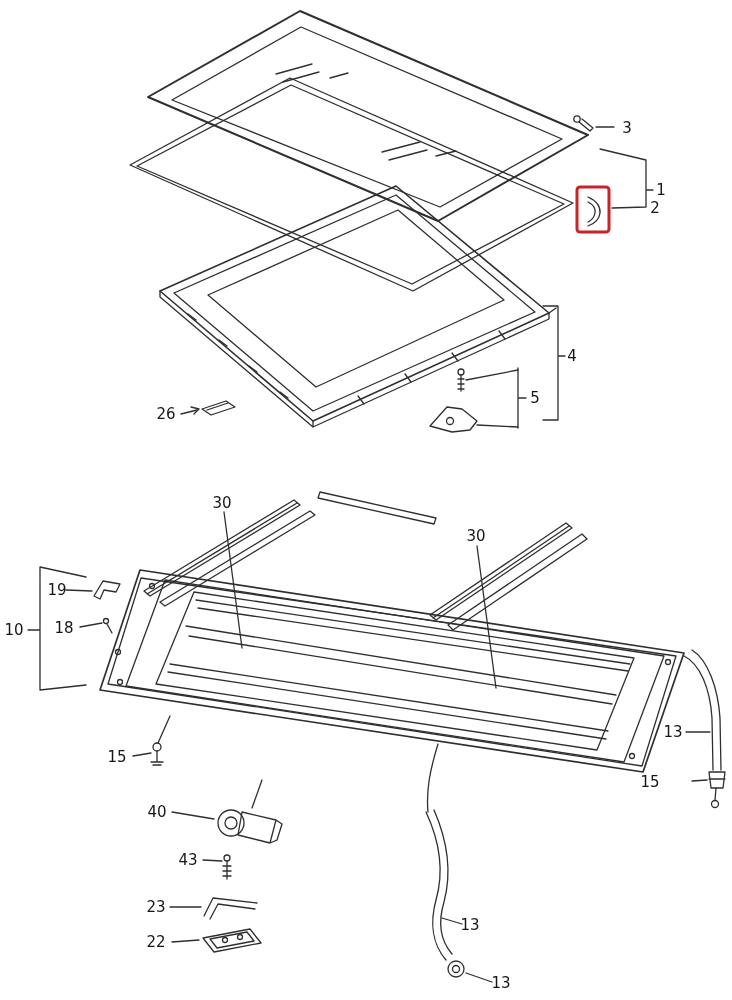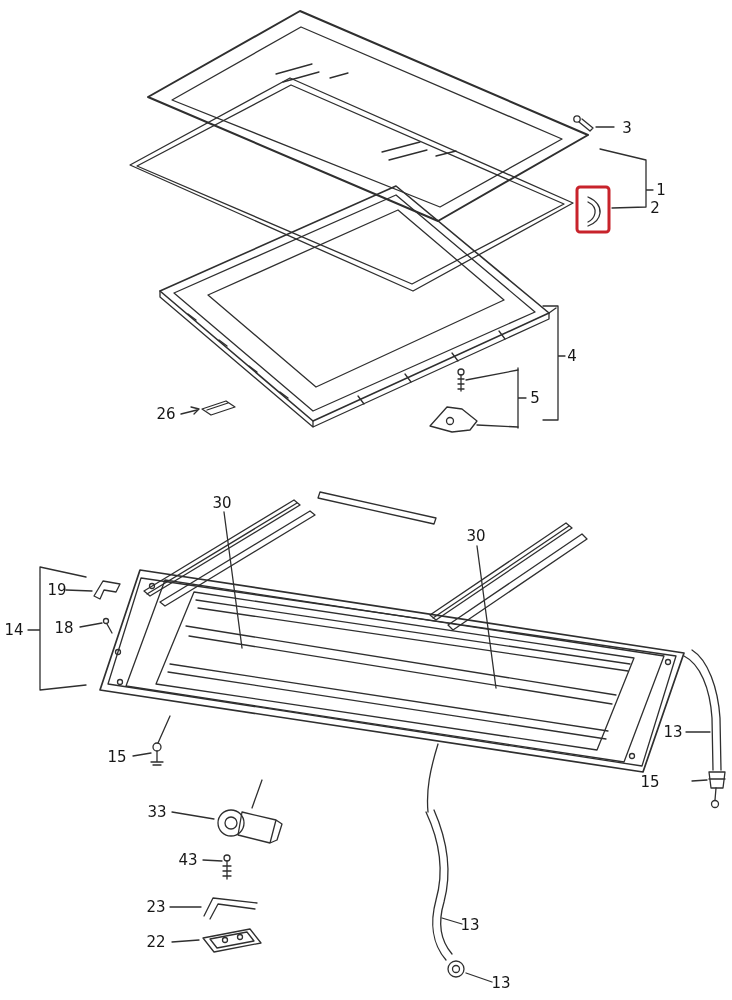--- a/index.html
+++ b/index.html
@@ -171,24 +171,24 @@
   <span class="callout" style="left:661px;top:190px">1</span>
   <span class="callout" style="left:655px;top:208px">2</span>
   <span class="callout" style="left:572px;top:356px">4</span>
   <span class="callout" style="left:535px;top:398px">5</span>
   <span class="callout" style="left:166px;top:414px">26</span>
 
   <span class="callout" style="left:222px;top:503px">30</span>
   <span class="callout" style="left:476px;top:536px">30</span>
   <span class="callout" style="left:57px;top:590px">19</span>
   <span class="callout" style="left:64px;top:628px">18</span>
-  <span class="callout" style="left:14px;top:630px">14</span>
+  <span class="callout" style="left:14px;top:630px">10</span>
   <span class="callout" style="left:117px;top:757px">15</span>
   <span class="callout" style="left:673px;top:732px">13</span>
   <span class="callout" style="left:650px;top:782px">15</span>
-  <span class="callout" style="left:157px;top:812px">33</span>
+  <span class="callout" style="left:157px;top:812px">40</span>
   <span class="callout" style="left:188px;top:860px">43</span>
   <span class="callout" style="left:156px;top:907px">23</span>
   <span class="callout" style="left:156px;top:942px">22</span>
   <span class="callout" style="left:470px;top:925px">13</span>
   <span class="callout" style="left:501px;top:983px">13</span>
 
 </div>
 
 </body></html>

